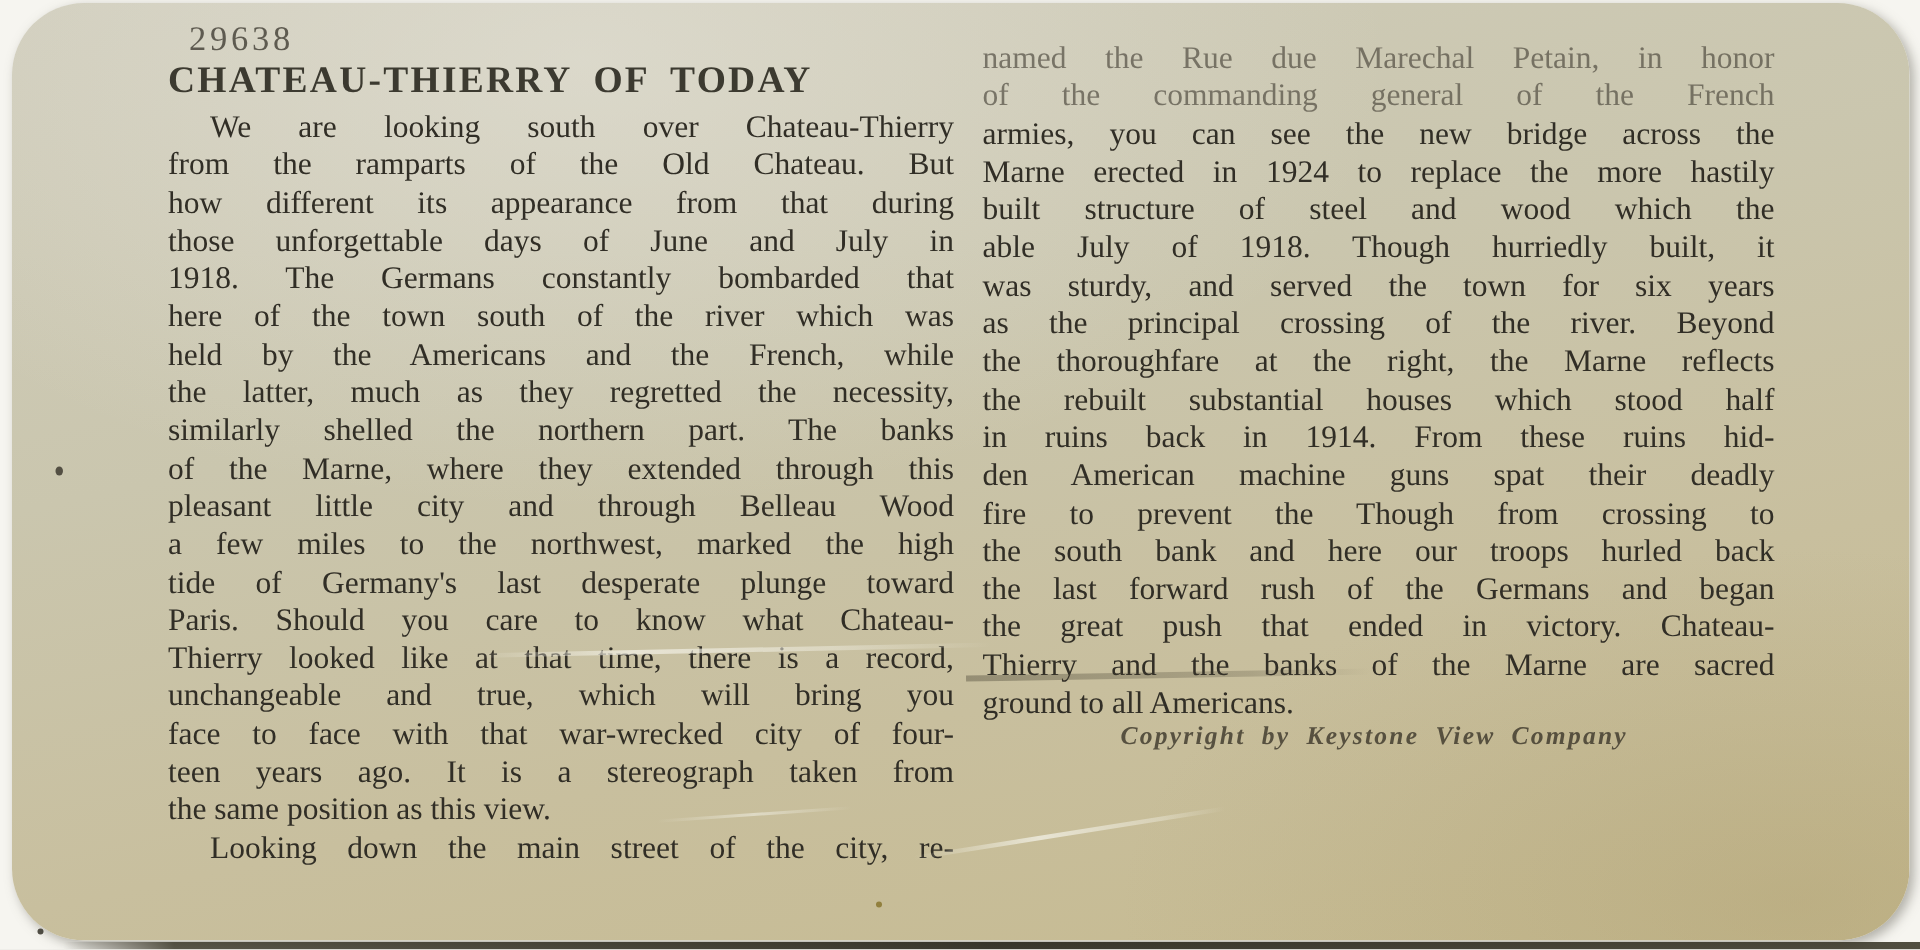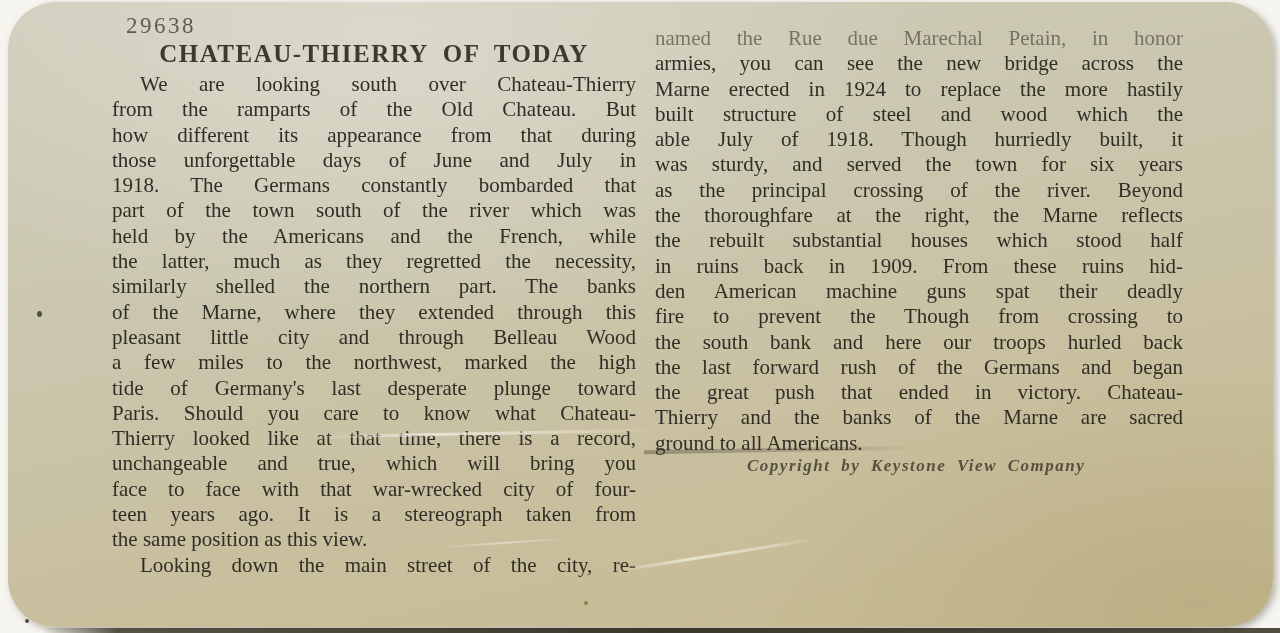--- a/index.html
+++ b/index.html
@@ -19,21 +19,21 @@
   }
   .col{position:absolute;}
   .col-left{left:104px;top:11px;width:524px;}
   .col-right{left:647px;top:20px;width:528px;}
   .card-number{
     font-size:23px;letter-spacing:2.5px;color:rgba(60,57,48,0.78);
     padding-left:14px;line-height:26px;
   }
   .title{
     margin:0;font-size:25px;font-weight:bold;letter-spacing:1.5px;word-spacing:7px;
-    text-align:center;color:rgba(52,49,40,0.95);line-height:29px;
+    color:rgba(52,49,40,0.95);line-height:29px;
   }
   .body-lines{margin-top:4px;}
   .tline{
     font-size:21px;line-height:25.3px;color:var(--ink,rgba(49,46,38,0.93));
     text-align:justify;text-align-last:justify;white-space:nowrap;
   }
   .tline.endline{text-align-last:left;}
   .tline.indent{text-indent:28px;}
   .tline.faded{color:rgba(64,60,50,0.62);}
   .copyright{
@@ -73,50 +73,51 @@
 
     <div class="col col-left">
       <div class="card-number">29638</div>
       <h1 class="title">CHATEAU-THIERRY OF TODAY</h1>
       <div class="body-lines">
           <div class="tline indent">We are looking south over Chateau-Thierry</div>
           <div class="tline">from the ramparts of the Old Chateau. But</div>
           <div class="tline">how different its appearance from that during</div>
           <div class="tline">those unforgettable days of June and July in</div>
           <div class="tline">1918. The Germans constantly bombarded that</div>
-          <div class="tline">part of the town south of the river which was</div>
+          <div class="tline">here of the town south of the river which was</div>
           <div class="tline">held by the Americans and the French, while</div>
           <div class="tline">the latter, much as they regretted the necessity,</div>
           <div class="tline">similarly shelled the northern part. The banks</div>
           <div class="tline">of the Marne, where they extended through this</div>
           <div class="tline">pleasant little city and through Belleau Wood</div>
           <div class="tline">a few miles to the northwest, marked the high</div>
           <div class="tline">tide of Germany's last desperate plunge toward</div>
           <div class="tline">Paris. Should you care to know what Chateau-</div>
           <div class="tline">Thierry looked like at that time, there is a record,</div>
           <div class="tline">unchangeable and true, which will bring you</div>
           <div class="tline">face to face with that war-wrecked city of four-</div>
           <div class="tline">teen years ago. It is a stereograph taken from</div>
           <div class="tline endline">the same position as this view.</div>
           <div class="tline indent">Looking down the main street of the city, re-</div>
         </div>
     </div>
 
     <div class="col col-right">
       <div class="body-lines">
           <div class="tline faded">named the Rue due Marechal Petain, in honor</div>
+          <div class="tline faded">of the commanding general of the French</div>
           <div class="tline">armies, you can see the new bridge across the</div>
           <div class="tline">Marne erected in 1924 to replace the more hastily</div>
           <div class="tline">built structure of steel and wood which the</div>
           <div class="tline">able July of 1918. Though hurriedly built, it</div>
           <div class="tline">was sturdy, and served the town for six years</div>
           <div class="tline">as the principal crossing of the river. Beyond</div>
           <div class="tline">the thoroughfare at the right, the Marne reflects</div>
           <div class="tline">the rebuilt substantial houses which stood half</div>
-          <div class="tline">in ruins back in 1909. From these ruins hid-</div>
+          <div class="tline">in ruins back in 1914. From these ruins hid-</div>
           <div class="tline">den American machine guns spat their deadly</div>
           <div class="tline">fire to prevent the Though from crossing to</div>
           <div class="tline">the south bank and here our troops hurled back</div>
           <div class="tline">the last forward rush of the Germans and began</div>
           <div class="tline">the great push that ended in victory. Chateau-</div>
           <div class="tline">Thierry and the banks of the Marne are sacred</div>
           <div class="tline endline">ground to all Americans.</div>
         </div>
       <div class="copyright">Copyright by Keystone View Company</div>
     </div>

